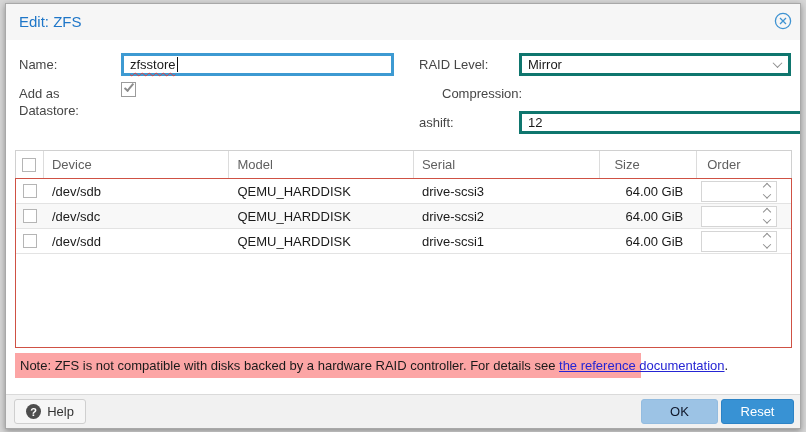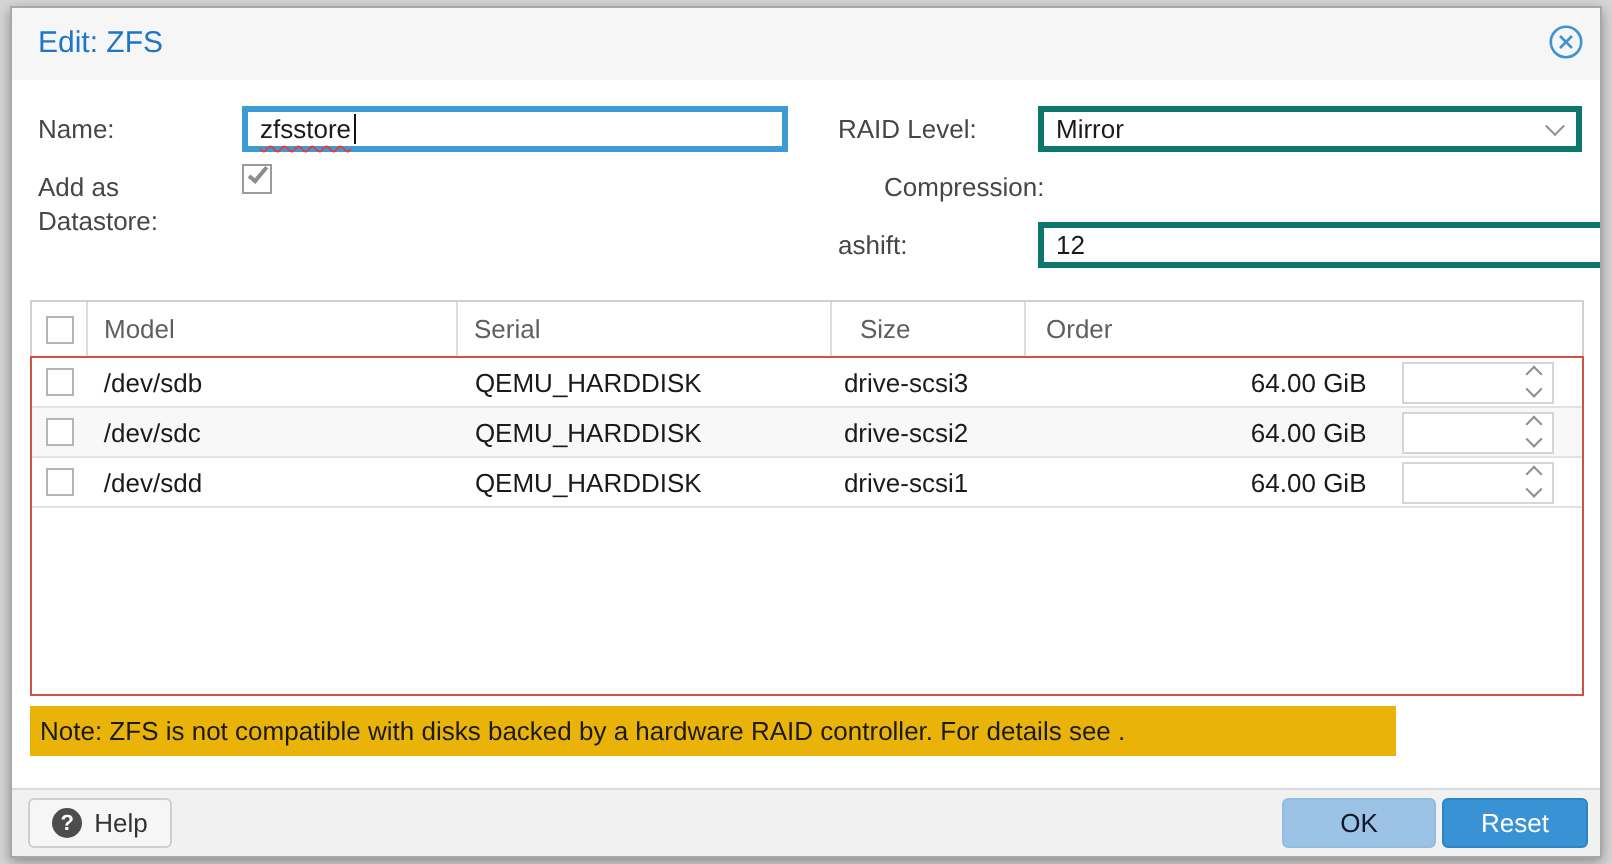--- a/index.html
+++ b/index.html
@@ -43,21 +43,21 @@
   .trow.alt { background:#f8f8f8; }
   .bcell { display:flex; align-items:center; padding-left:8px; font-size:13px; color:#1a1a1a; overflow:hidden; }
   .c-check { width:28px; justify-content:center; padding-left:0; }
   .c-device { width:186px; } .c-model { width:185px; } .c-serial { width:187px; }
   .c-size { width:97px; justify-content:flex-end; padding-right:14px; padding-left:0; }
   .c-order { width:94px; padding-left:4px; }
   .rowcheck { position:relative; width:14px; height:14px; border:1px solid #b5b5b5; background:#fff; cursor:pointer; }
   .order-spin { position:relative; width:76px; height:21px; border:1px solid #d5d5d5; background:#fff; cursor:text; }
 
   
-  .note { position:absolute; left:9px; top:349px; width:683px; height:25px; background:#eab308;
+  .note { position:absolute; left:9px; top:349px; width:626px; height:25px; background:#fca5a5;
           display:flex; align-items:center; padding-left:5px; font-size:13px; color:#1a1a1a; white-space:pre; }
   .note a { color:#2525d4; text-decoration:underline; cursor:pointer; }
 
   
   .footer { position:absolute; left:0; bottom:0; width:100%; height:34px; background:#f1f1f1; border-top:1px solid #dadada; }
   .btn { position:absolute; top:4px; height:25px; border-radius:3px; font-size:13px;
          display:flex; align-items:center; justify-content:center; cursor:pointer; }
   .btn-help { left:8px; width:72px; background:#f6f6f6; border:1px solid #cfcfcf; color:#333; gap:6px; }
   .help-glyph { width:15px; height:15px; border-radius:50%; background:#4d4d4d; color:#fff;
                 font-size:11px; font-weight:bold; display:flex; align-items:center; justify-content:center; }
@@ -109,20 +109,21 @@
           <span class="chev up"></span>
           <span class="chev down"></span>
         </span>
     </div>
 
     <div class="grid">
       <div class="grid-header">
         <div class="hcell c-check">
             <span class="rowcheck"></span>
           </div>
+        <div class="hcell c-device">Device</div>
         <div class="hcell c-model">Model</div>
         <div class="hcell c-serial">Serial</div>
         <div class="hcell c-size" style="justify-content:flex-start; padding-left:14px;">Size</div>
         <div class="hcell c-order" style="padding-left:10px;">Order</div>
       </div>
       <div class="grid-body">
 
         <div class="trow">
           <div class="bcell c-check">
               <span class="rowcheck"></span>
@@ -176,21 +177,21 @@
                   <span class="chev up"></span>
                   <span class="chev down"></span>
                 </span>
             </span>
           </div>
         </div>
 
       </div>
     </div>
 
-    <div class="note"><span>Note: ZFS is not compatible with disks backed by a hardware RAID controller. For details see </span><span>.</span></div>
+    <div class="note"><span>Note: ZFS is not compatible with disks backed by a hardware RAID controller. For details see </span><a>the reference documentation</a><span>.</span></div>
 
     <div class="footer">
       <div class="btn btn-help">
         <span class="help-glyph">?</span>
         <span>Help</span>
       </div>
       <div class="btn btn-ok">OK</div>
       <div class="btn btn-reset">Reset</div>
     </div>
 

